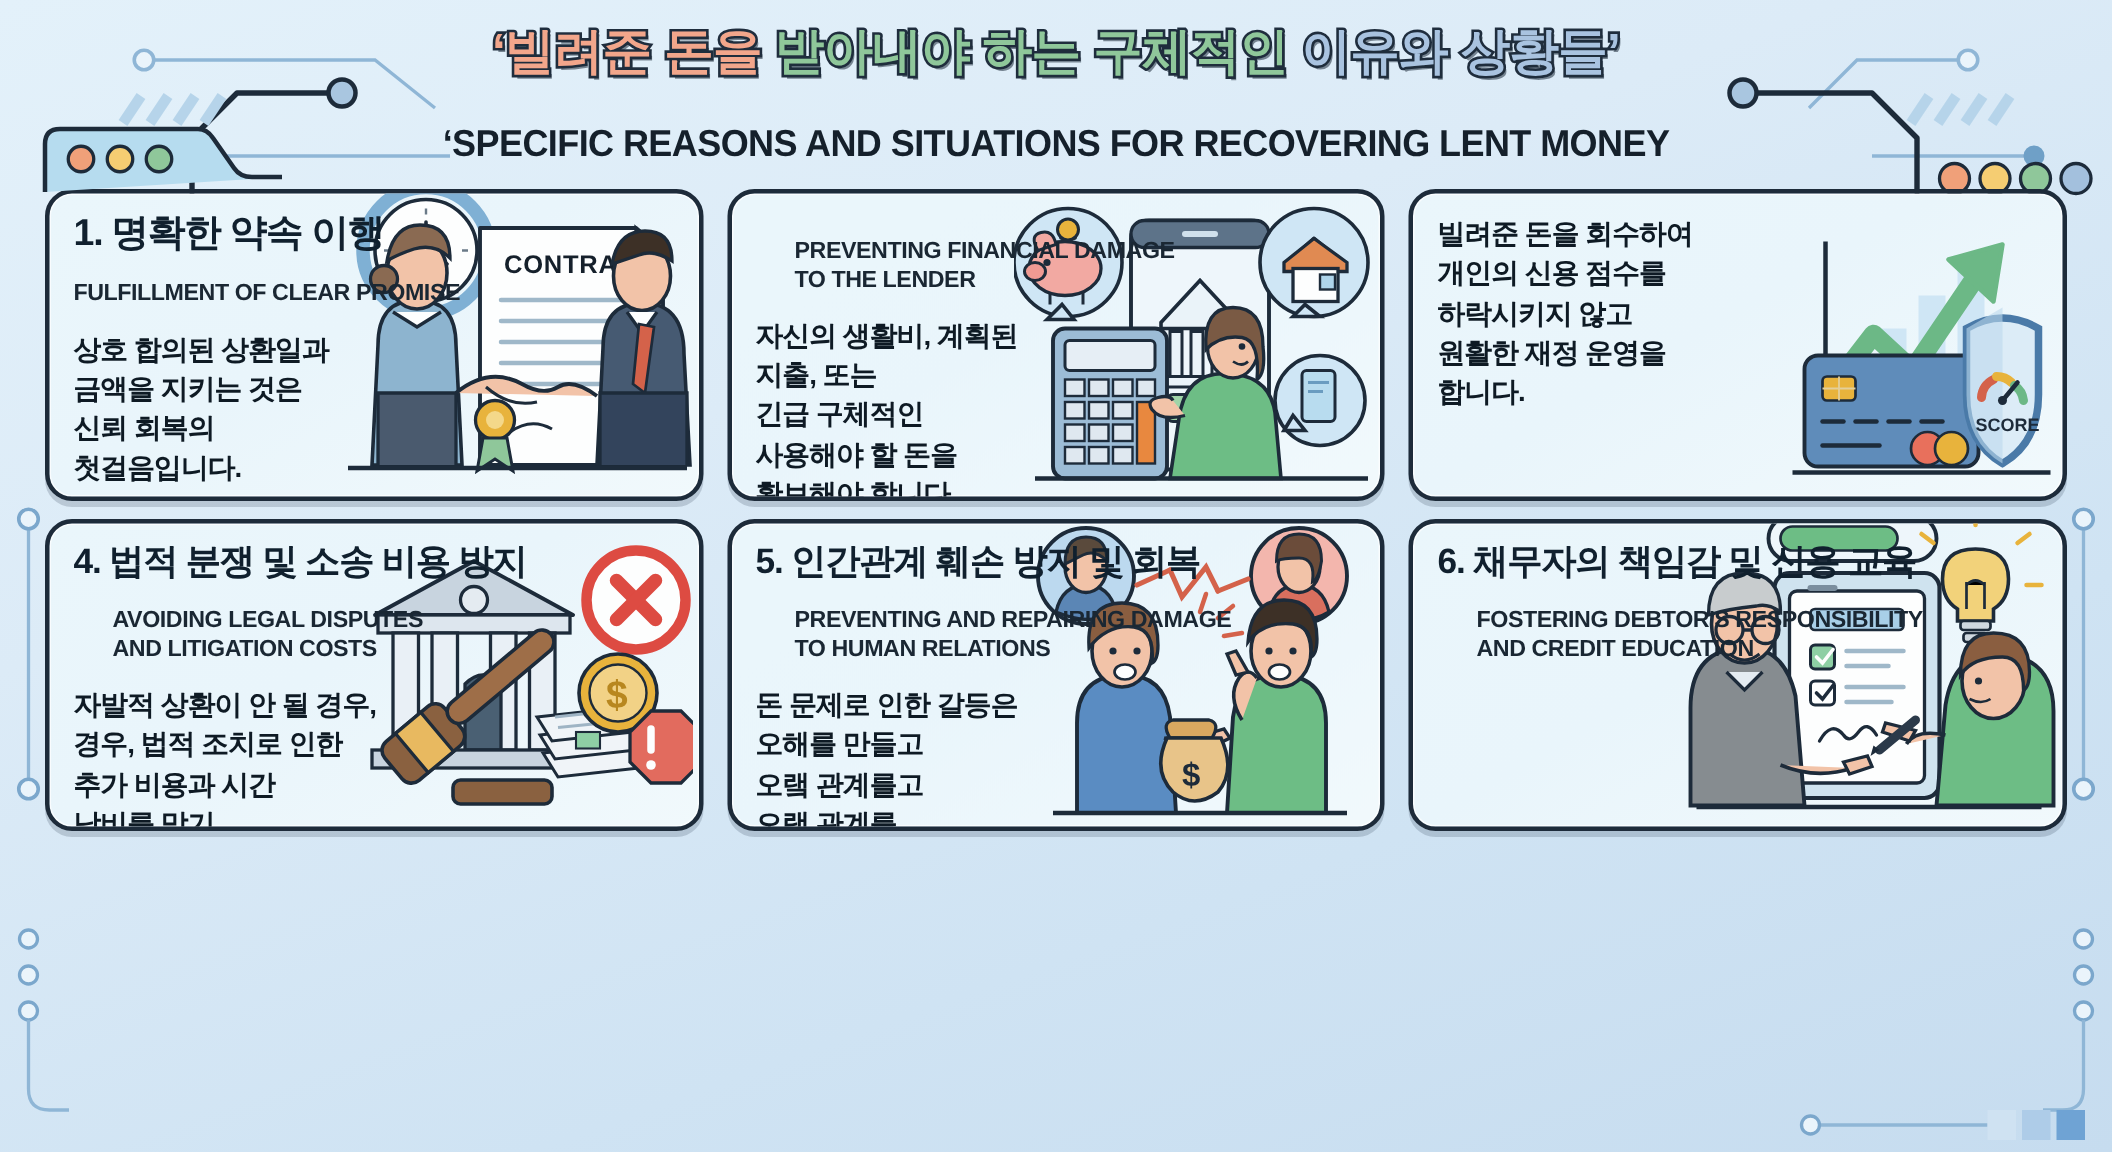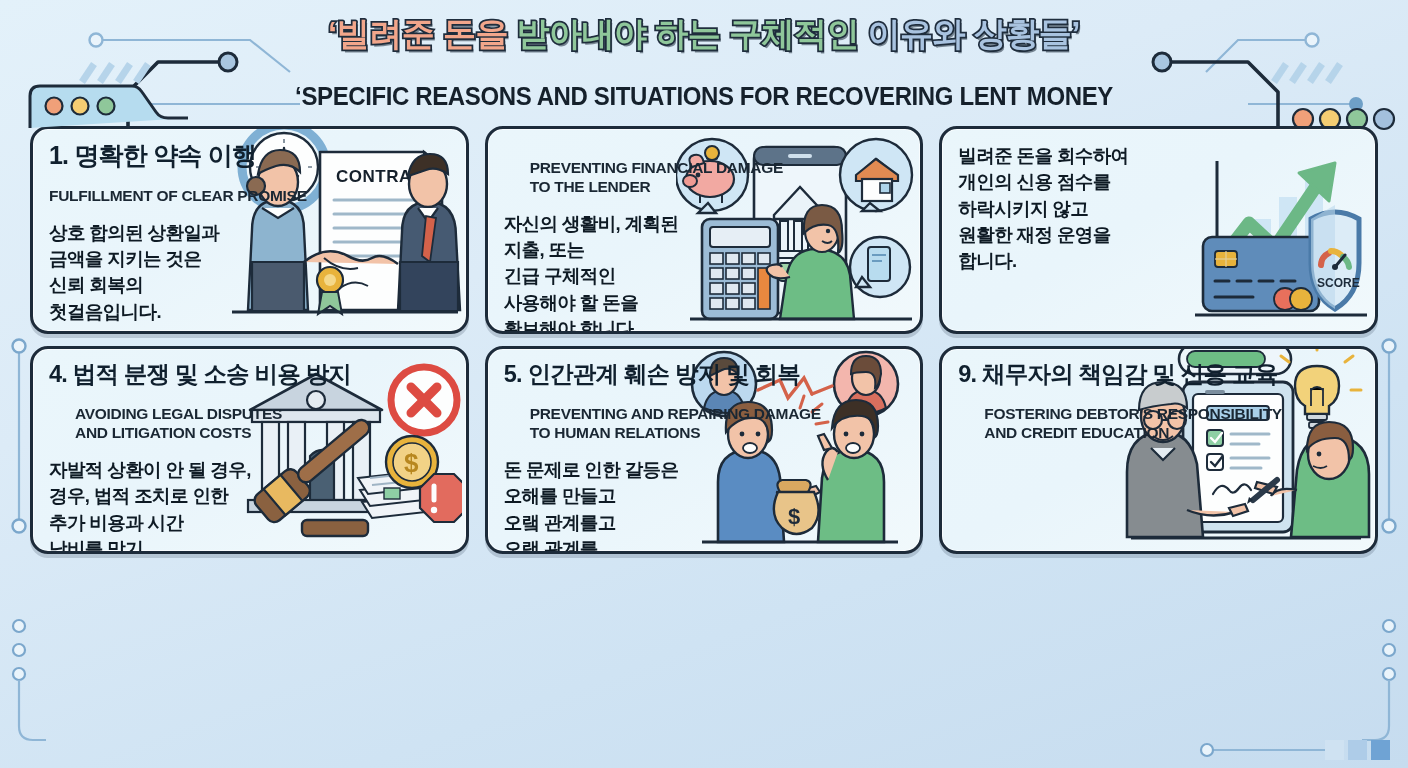--- a/index.html
+++ b/index.html
@@ -454,21 +454,21 @@
         <path d="M104 150 q-6 -10 2 -12 h24 q8 2 2 12z" fill="#d9a860" stroke="#1d2b3a" stroke-width="2.2"></path>
         <path d="M102 150 q-10 22 4 36 q14 12 30 0 q12 -14 2 -36z" fill="#e8c489" stroke="#1d2b3a" stroke-width="2.4"></path>
         <text x="112" y="182" font-family="'Liberation Sans',sans-serif" font-size="22" font-weight="bold" fill="#1d2b3a">$</text>
         <line x1="26" y1="200" x2="222" y2="200" stroke="#1d2b3a" stroke-width="3"></line>
       </svg>
     </div>
   </div>
 
   <div class="card">
     <div class="card-head head-c6">
-      <div class="c-title">9. 채무자의 책임감 및 신용 교육</div>
+      <div class="c-title">6. 채무자의 책임감 및 신용 교육</div>
       <div class="c-sub indent-sub">FOSTERING DEBTOR'S RESPONSIBILITY
 AND CREDIT EDUCATION</div>
     </div>
     <div class="c-art">
       <svg width="250" height="215" viewBox="0 0 250 215">
         <rect x="58" y="12" width="112" height="30" rx="15" fill="#eef6fb" stroke="#1d2b3a" stroke-width="2.6"></rect>
         <rect x="66" y="19" width="78" height="16" rx="8" fill="#6dbd85" stroke="#1d2b3a" stroke-width="1.8"></rect>
         <g>
           <path d="M196 34 q-22 0 -22 20 q0 14 10 20 v8 h24 v-8 q10 -6 10 -20 q0 -20 -22 -20z" fill="#f2d27a" stroke="#1d2b3a" stroke-width="2.4"></path>
           <g stroke="#1d2b3a" stroke-width="1.8">

